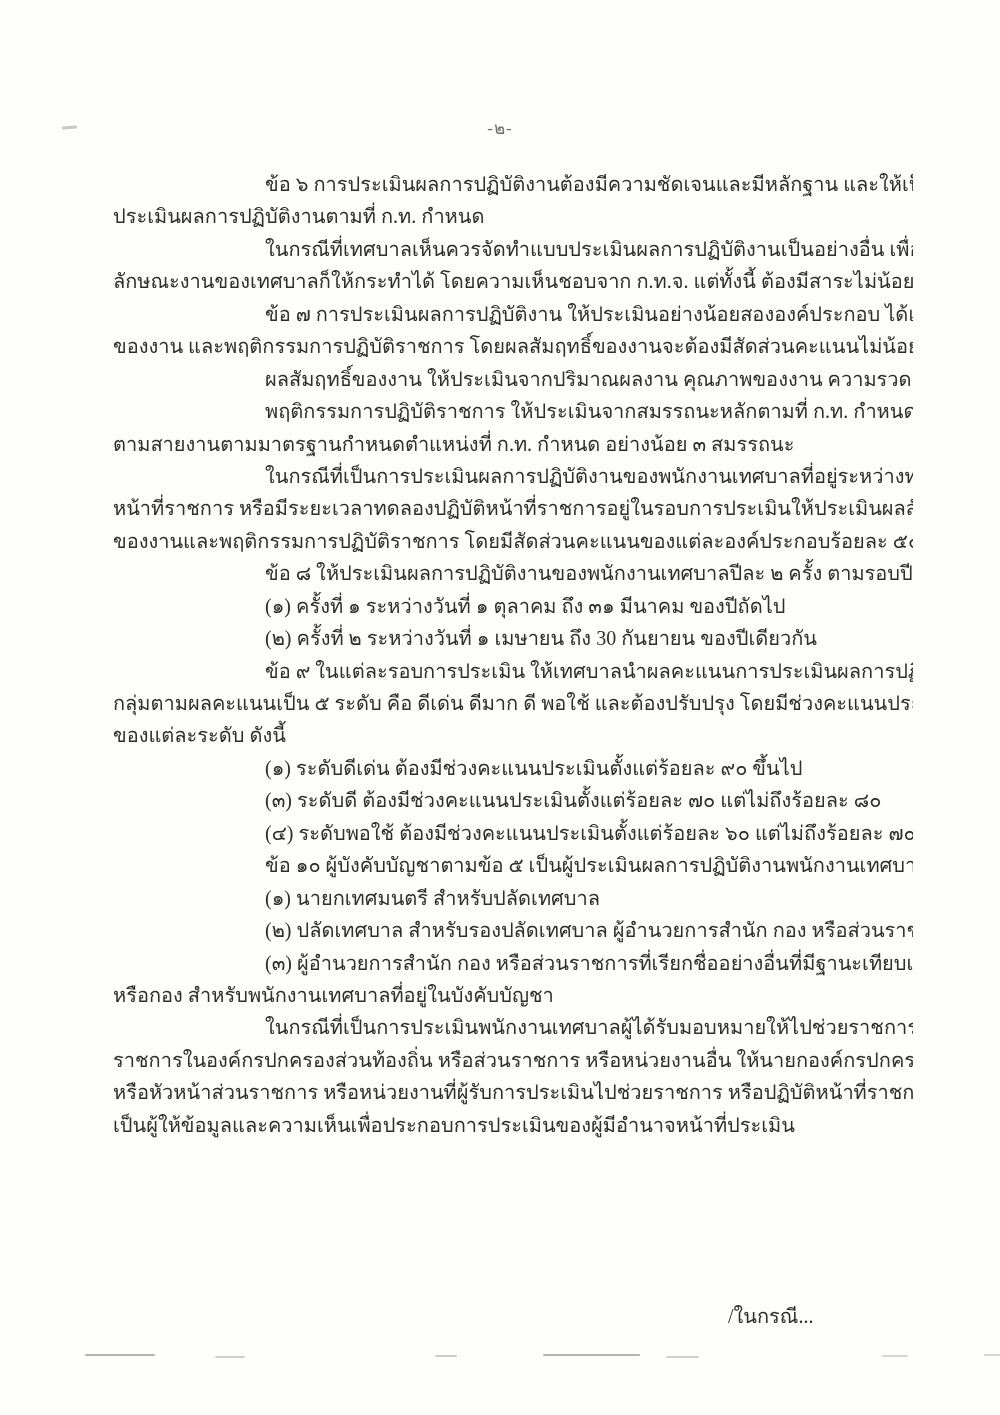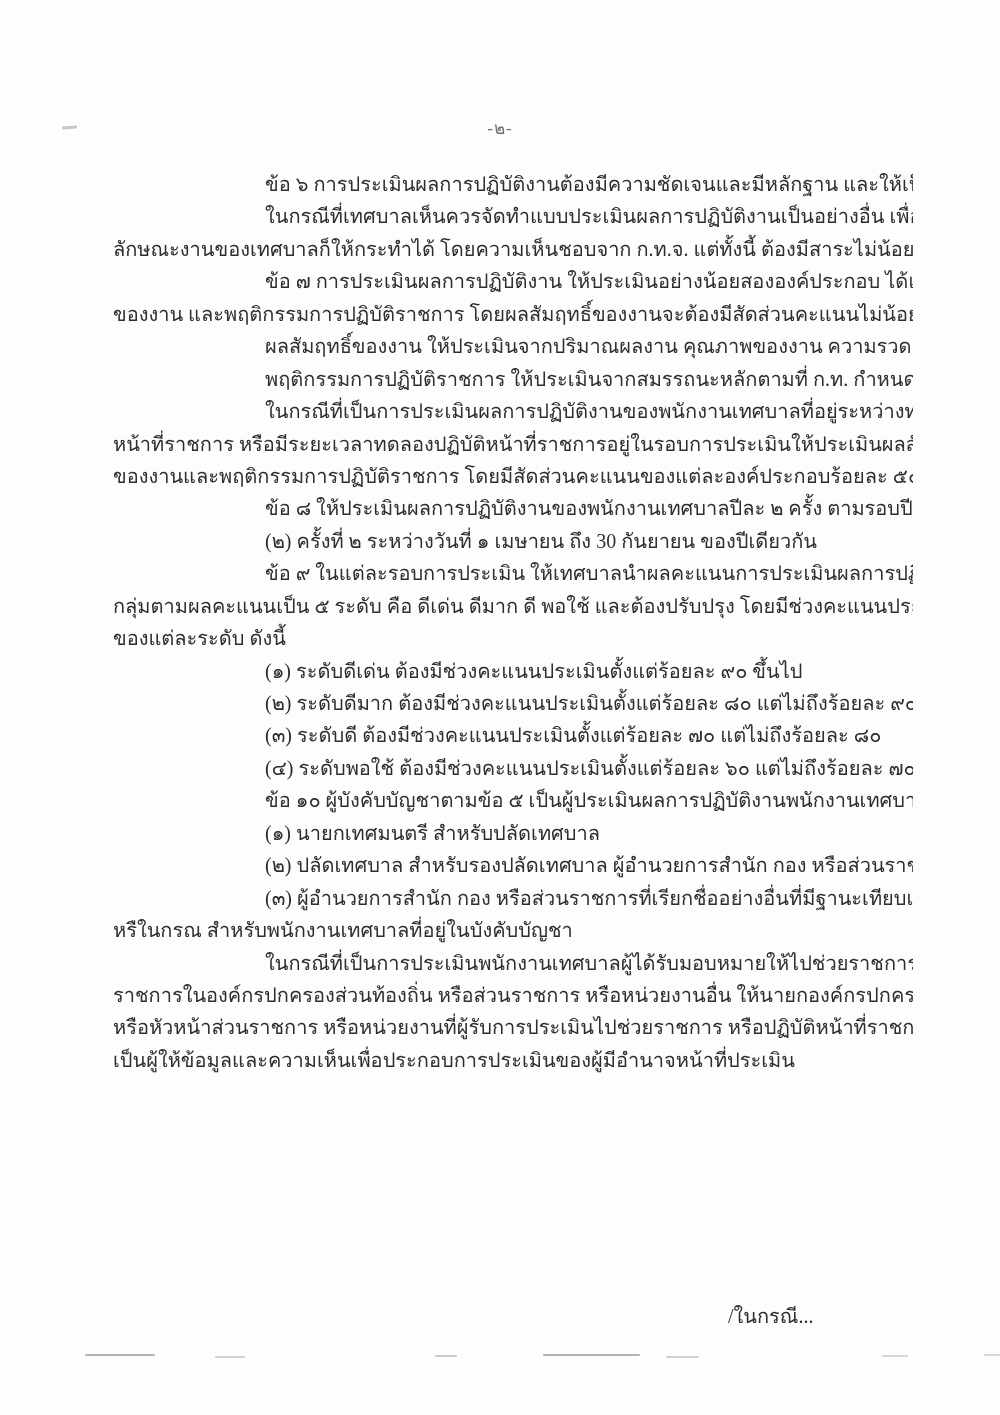--- a/index.html
+++ b/index.html
@@ -68,43 +68,45 @@
 </head>
 <body>
 
 <div class="page">
   <div class="artifact art-topleft"></div>
 
   <div class="page-number">-๒-</div>
 
   <div class="content" id="lines-container">
       <div class="line indent">ข้อ ๖ การประเมินผลการปฏิบัติงานต้องมีความชัดเจนและมีหลักฐาน และให้เป็นไปตามแบบ</div>
+      <div class="line">ประเมินผลการปฏิบัติงานตามที่ ก.ท. กำหนด</div>
       <div class="line indent">ในกรณีที่เทศบาลเห็นควรจัดทำแบบประเมินผลการปฏิบัติงานเป็นอย่างอื่น เพื่อให้สอดคล้องกับ</div>
       <div class="line">ลักษณะงานของเทศบาลก็ให้กระทำได้ โดยความเห็นชอบจาก ก.ท.จ. แต่ทั้งนี้ ต้องมีสาระไม่น้อยกว่า</div>
       <div class="line indent">ข้อ ๗ การประเมินผลการปฏิบัติงาน ให้ประเมินอย่างน้อยสององค์ประกอบ ได้แก่ ผลสัมฤทธิ์</div>
       <div class="line">ของงาน และพฤติกรรมการปฏิบัติราชการ โดยผลสัมฤทธิ์ของงานจะต้องมีสัดส่วนคะแนนไม่น้อยกว่าร้อยละ ๗๐</div>
       <div class="line indent">ผลสัมฤทธิ์ของงาน ให้ประเมินจากปริมาณผลงาน คุณภาพของงาน ความรวดเร็ว หรือ</div>
       <div class="line indent">พฤติกรรมการปฏิบัติราชการ ให้ประเมินจากสมรรถนะหลักตามที่ ก.ท. กำหนด และสมรรถนะ</div>
+      <div class="line">ตามสายงานตามมาตรฐานกำหนดตำแหน่งที่ ก.ท. กำหนด อย่างน้อย ๓ สมรรถนะ</div>
       <div class="line indent">ในกรณีที่เป็นการประเมินผลการปฏิบัติงานของพนักงานเทศบาลที่อยู่ระหว่างทดลองปฏิบัติ</div>
       <div class="line">หน้าที่ราชการ หรือมีระยะเวลาทดลองปฏิบัติหน้าที่ราชการอยู่ในรอบการประเมินให้ประเมินผลสัมฤทธิ์</div>
       <div class="line">ของงานและพฤติกรรมการปฏิบัติราชการ โดยมีสัดส่วนคะแนนของแต่ละองค์ประกอบร้อยละ ๕๐</div>
       <div class="line indent">ข้อ ๘ ให้ประเมินผลการปฏิบัติงานของพนักงานเทศบาลปีละ ๒ ครั้ง ตามรอบปีงบประมาณ คือ</div>
+      <div class="line indent">(๑) ครั้งที่ ๑ ระหว่างวันที่ ๑ ตุลาคม ถึง ๓๑ มีนาคม ของปีถัดไป</div>
       <div class="line indent">(๒) ครั้งที่ ๒ ระหว่างวันที่ ๑ เมษายน ถึง 30 กันยายน ของปีเดียวกัน</div>
       <div class="line indent">ข้อ ๙ ในแต่ละรอบการประเมิน ให้เทศบาลนำผลคะแนนการประเมินผลการปฏิบัติงานมาจัด</div>
       <div class="line">กลุ่มตามผลคะแนนเป็น ๕ ระดับ คือ ดีเด่น  ดีมาก ดี  พอใช้ และต้องปรับปรุง โดยมีช่วงคะแนนประเมิน</div>
       <div class="line">ของแต่ละระดับ ดังนี้</div>
       <div class="line indent">(๑) ระดับดีเด่น ต้องมีช่วงคะแนนประเมินตั้งแต่ร้อยละ ๙๐ ขึ้นไป</div>
-      <div class="line indent">(๒) ระดับดีมาก ต้องมีช่วงคะแนนประเมินตั้งแต่ร้อยละ ๘๐ แต่ไม่ถึงร้อยละ ๙๐</div>
       <div class="line indent">(๓) ระดับดี ต้องมีช่วงคะแนนประเมินตั้งแต่ร้อยละ ๗๐ แต่ไม่ถึงร้อยละ ๘๐</div>
       <div class="line indent">(๔) ระดับพอใช้ ต้องมีช่วงคะแนนประเมินตั้งแต่ร้อยละ ๖๐ แต่ไม่ถึงร้อยละ ๗๐</div>
       <div class="line indent">ข้อ ๑๐ ผู้บังคับบัญชาตามข้อ ๕ เป็นผู้ประเมินผลการปฏิบัติงานพนักงานเทศบาล ได้แก่</div>
       <div class="line indent">(๑) นายกเทศมนตรี สำหรับปลัดเทศบาล</div>
       <div class="line indent">(๒) ปลัดเทศบาล สำหรับรองปลัดเทศบาล ผู้อำนวยการสำนัก กอง หรือส่วนราชการที่เรียกชื่อ</div>
       <div class="line indent">(๓) ผู้อำนวยการสำนัก กอง หรือส่วนราชการที่เรียกชื่ออย่างอื่นที่มีฐานะเทียบเท่าสำนัก</div>
-      <div class="line">หรืในกรณ สำหรับพนักงานเทศบาลที่อยู่ในบังคับบัญชา</div>
+      <div class="line">หรือกอง สำหรับพนักงานเทศบาลที่อยู่ในบังคับบัญชา</div>
       <div class="line indent">ในกรณีที่เป็นการประเมินพนักงานเทศบาลผู้ได้รับมอบหมายให้ไปช่วยราชการ หรือปฏิบัติ</div>
       <div class="line">ราชการในองค์กรปกครองส่วนท้องถิ่น หรือส่วนราชการ หรือหน่วยงานอื่น ให้นายกองค์กรปกครองส่วนท้องถิ่น</div>
       <div class="line">หรือหัวหน้าส่วนราชการ หรือหน่วยงานที่ผู้รับการประเมินไปช่วยราชการ หรือปฏิบัติหน้าที่ราชการ แล้วแต่กรณี</div>
       <div class="line">เป็นผู้ให้ข้อมูลและความเห็นเพื่อประกอบการประเมินของผู้มีอำนาจหน้าที่ประเมิน</div>
     </div>
 
   <div class="continuation">/ในกรณี...</div>
 
   <div class="artifact art-b1"></div>
   <div class="artifact art-b2"></div>

